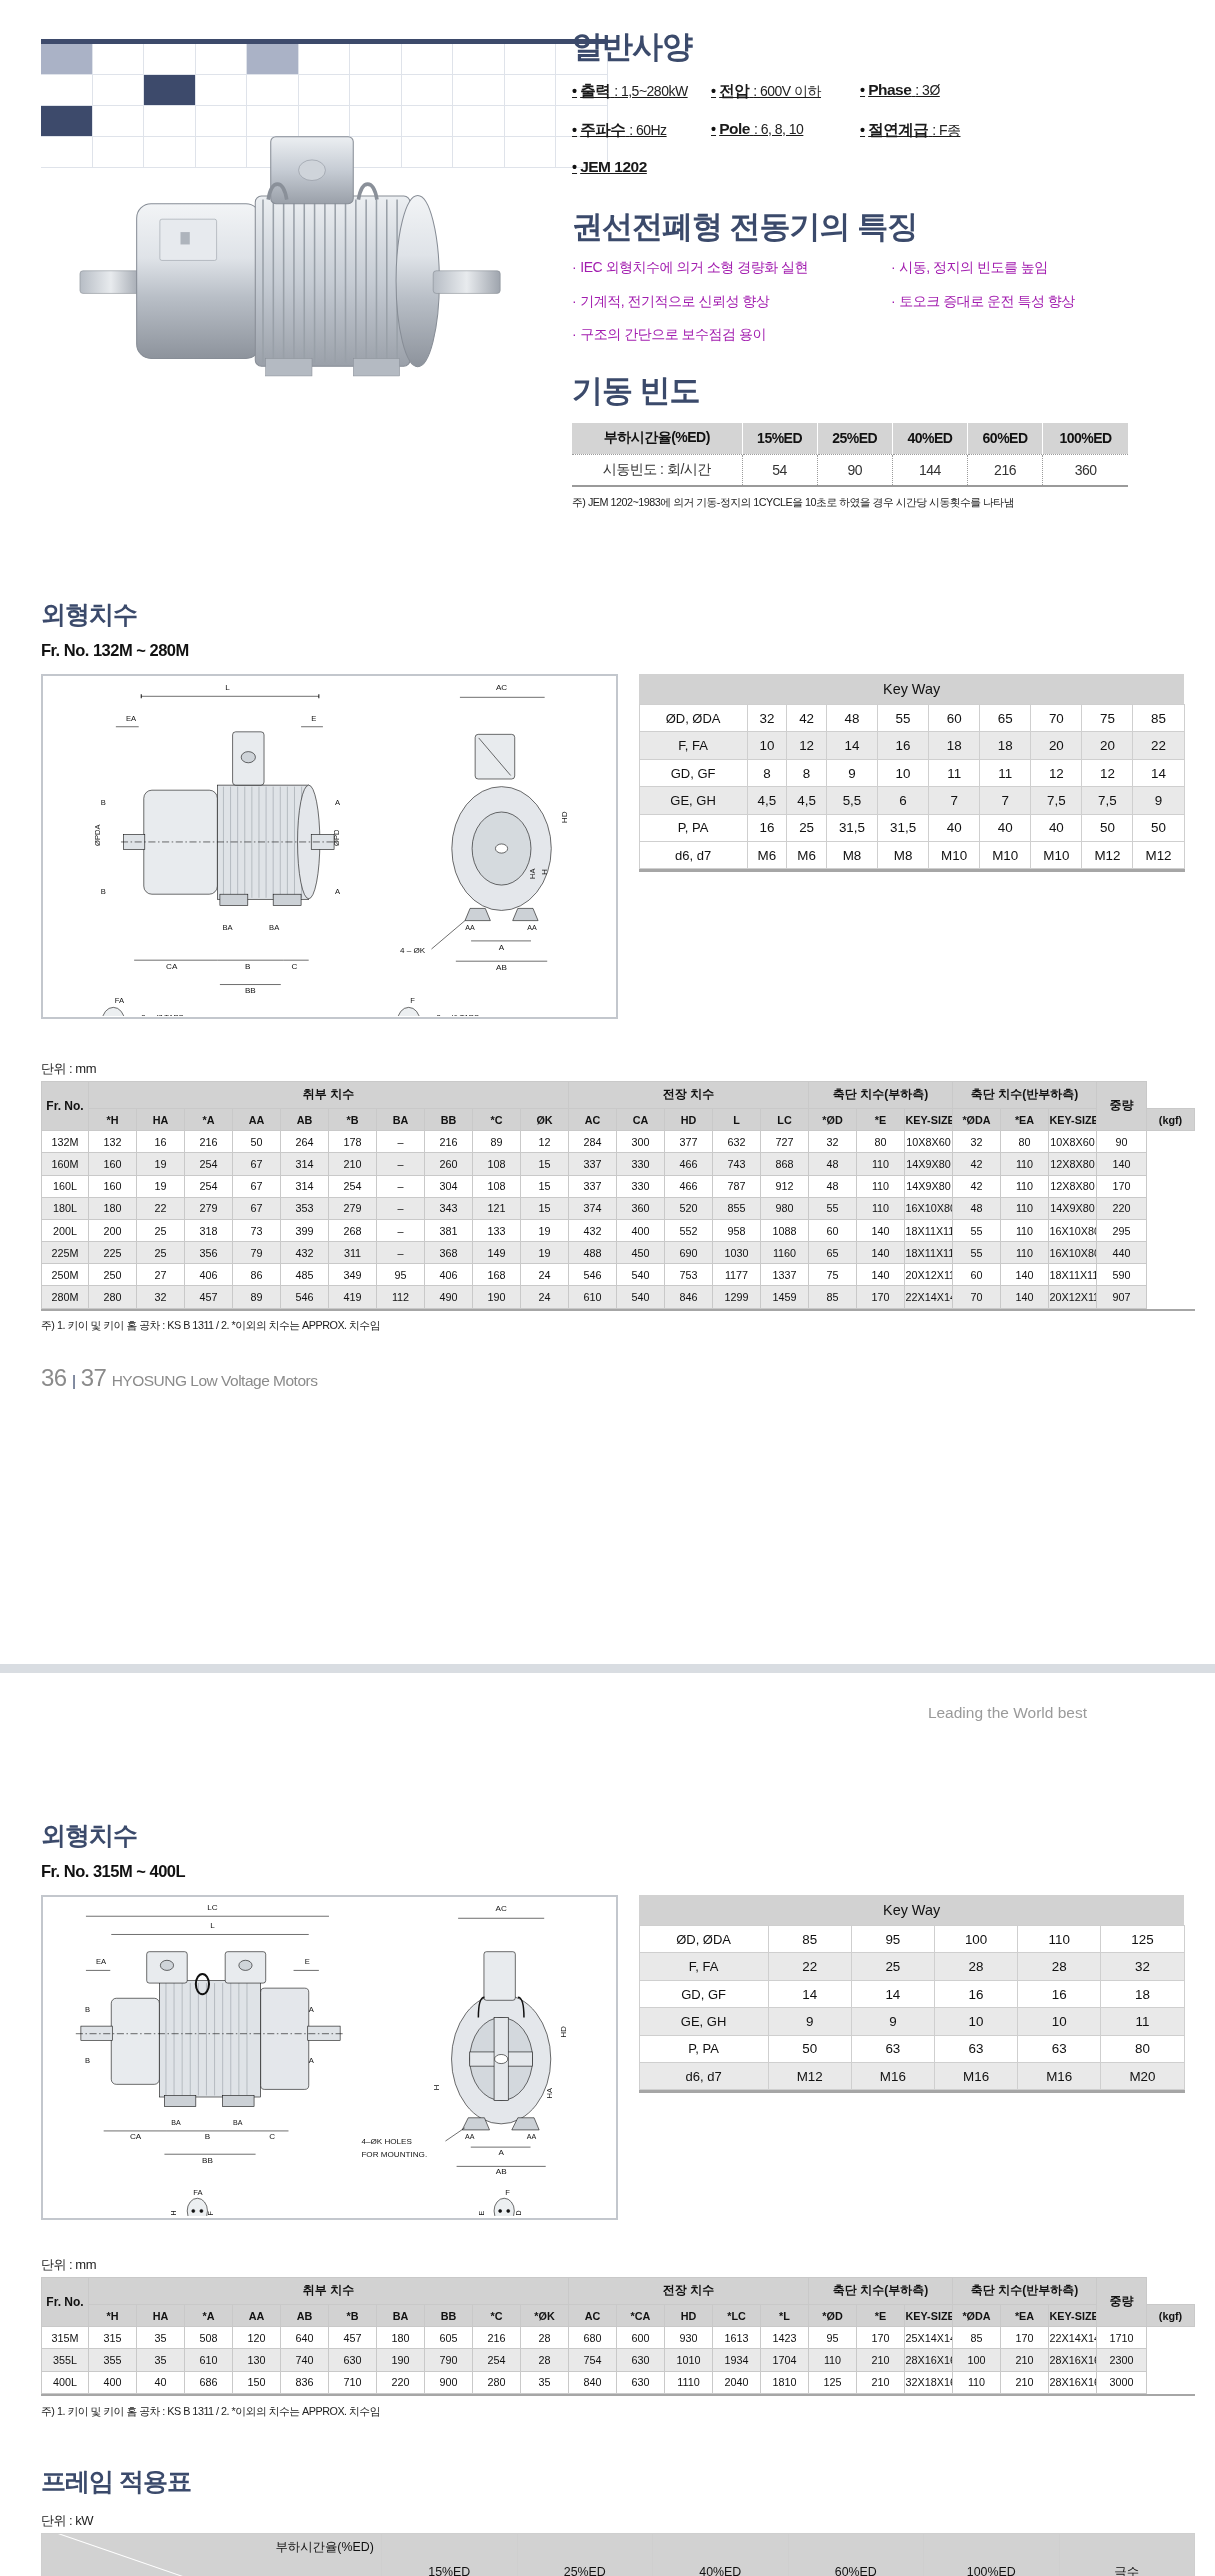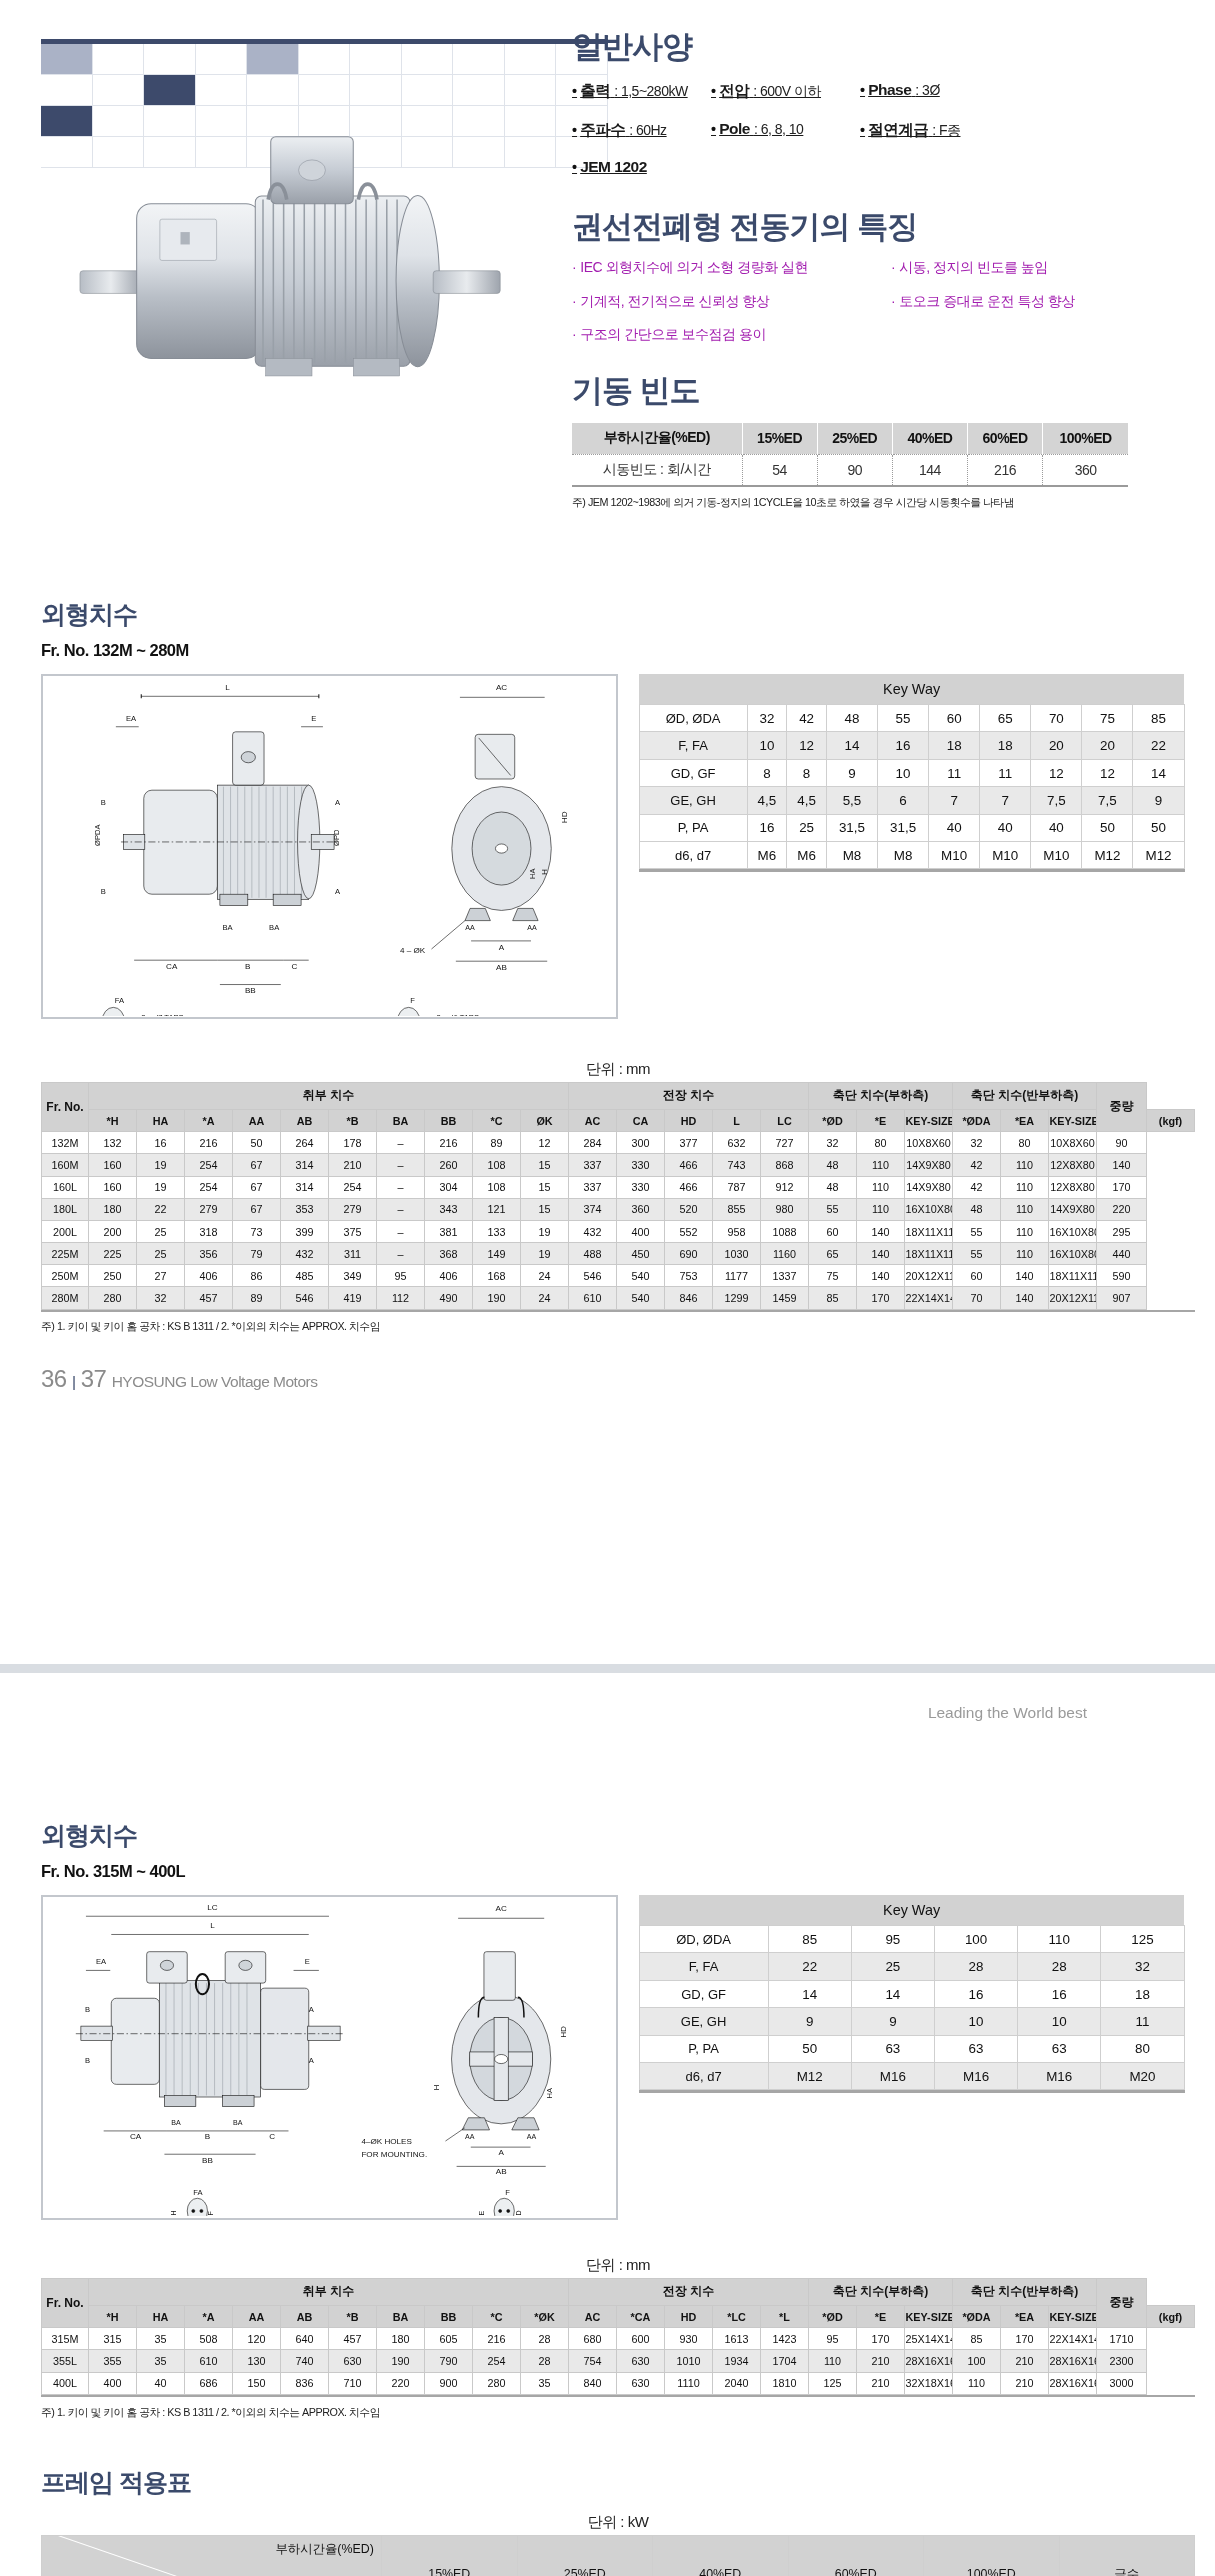--- a/index.html
+++ b/index.html
@@ -66,21 +66,21 @@
     background:#d2d2d2; font-size:14.4px; font-weight:normal; padding:7.2px 0; text-align:center; color:#111;
   }
   table.keyway td {
     text-align:center; font-size:13.4px; padding:5.7px 3.1px; border:0.5px solid #cfcfcf; color:#111; white-space:nowrap;
   }
   table.keyway td.lbl { font-size:13px; }
   table.keyway tr.alt td { background:#e9e9e9; }
   .kw-bottom { height:2.6px; background:#a6a6a6; }
 
   
-  .unit-lbl { text-align:center; font-size:15px; color:#222; margin-bottom:3.1px; letter-spacing:-0.5px; }
+  .unit-lbl { text-align:left; font-size:13px; color:#222; margin-bottom:3.1px; letter-spacing:-0.5px; }
   table.dims { border-collapse:collapse; width:1154px; table-layout:fixed;padding-left:31px; }
   table.dims th, table.dims td {
     border:0.5px solid #c9c9c9; text-align:center; font-size:10.8px; color:#111;
     padding:4.6px 0.5px; overflow:hidden; white-space:nowrap;
   }
   table.dims thead th { background:#d2d2d2; font-weight:bold; font-size:10.8px; }
   table.dims thead th.grp { font-size:12px; }
   table.dims tbody tr.alt td { background:#e9e9e9; }
   table.dims tbody td.fr { font-weight:normal; }
   .dims-bottom { height:2.6px; background:#a6a6a6; width:1154px; }
@@ -622,21 +622,21 @@
               <td>14X9X80</td>
               <td>220</td>
             </tr>
             <tr>
               <td class="fr">200L</td>
               <td>200</td>
               <td>25</td>
               <td>318</td>
               <td>73</td>
               <td>399</td>
-              <td>375</td>
+              <td>268</td>
               <td>–</td>
               <td>381</td>
               <td>133</td>
               <td>19</td>
               <td>432</td>
               <td>400</td>
               <td>552</td>
               <td>958</td>
               <td>1088</td>
               <td>60</td>

